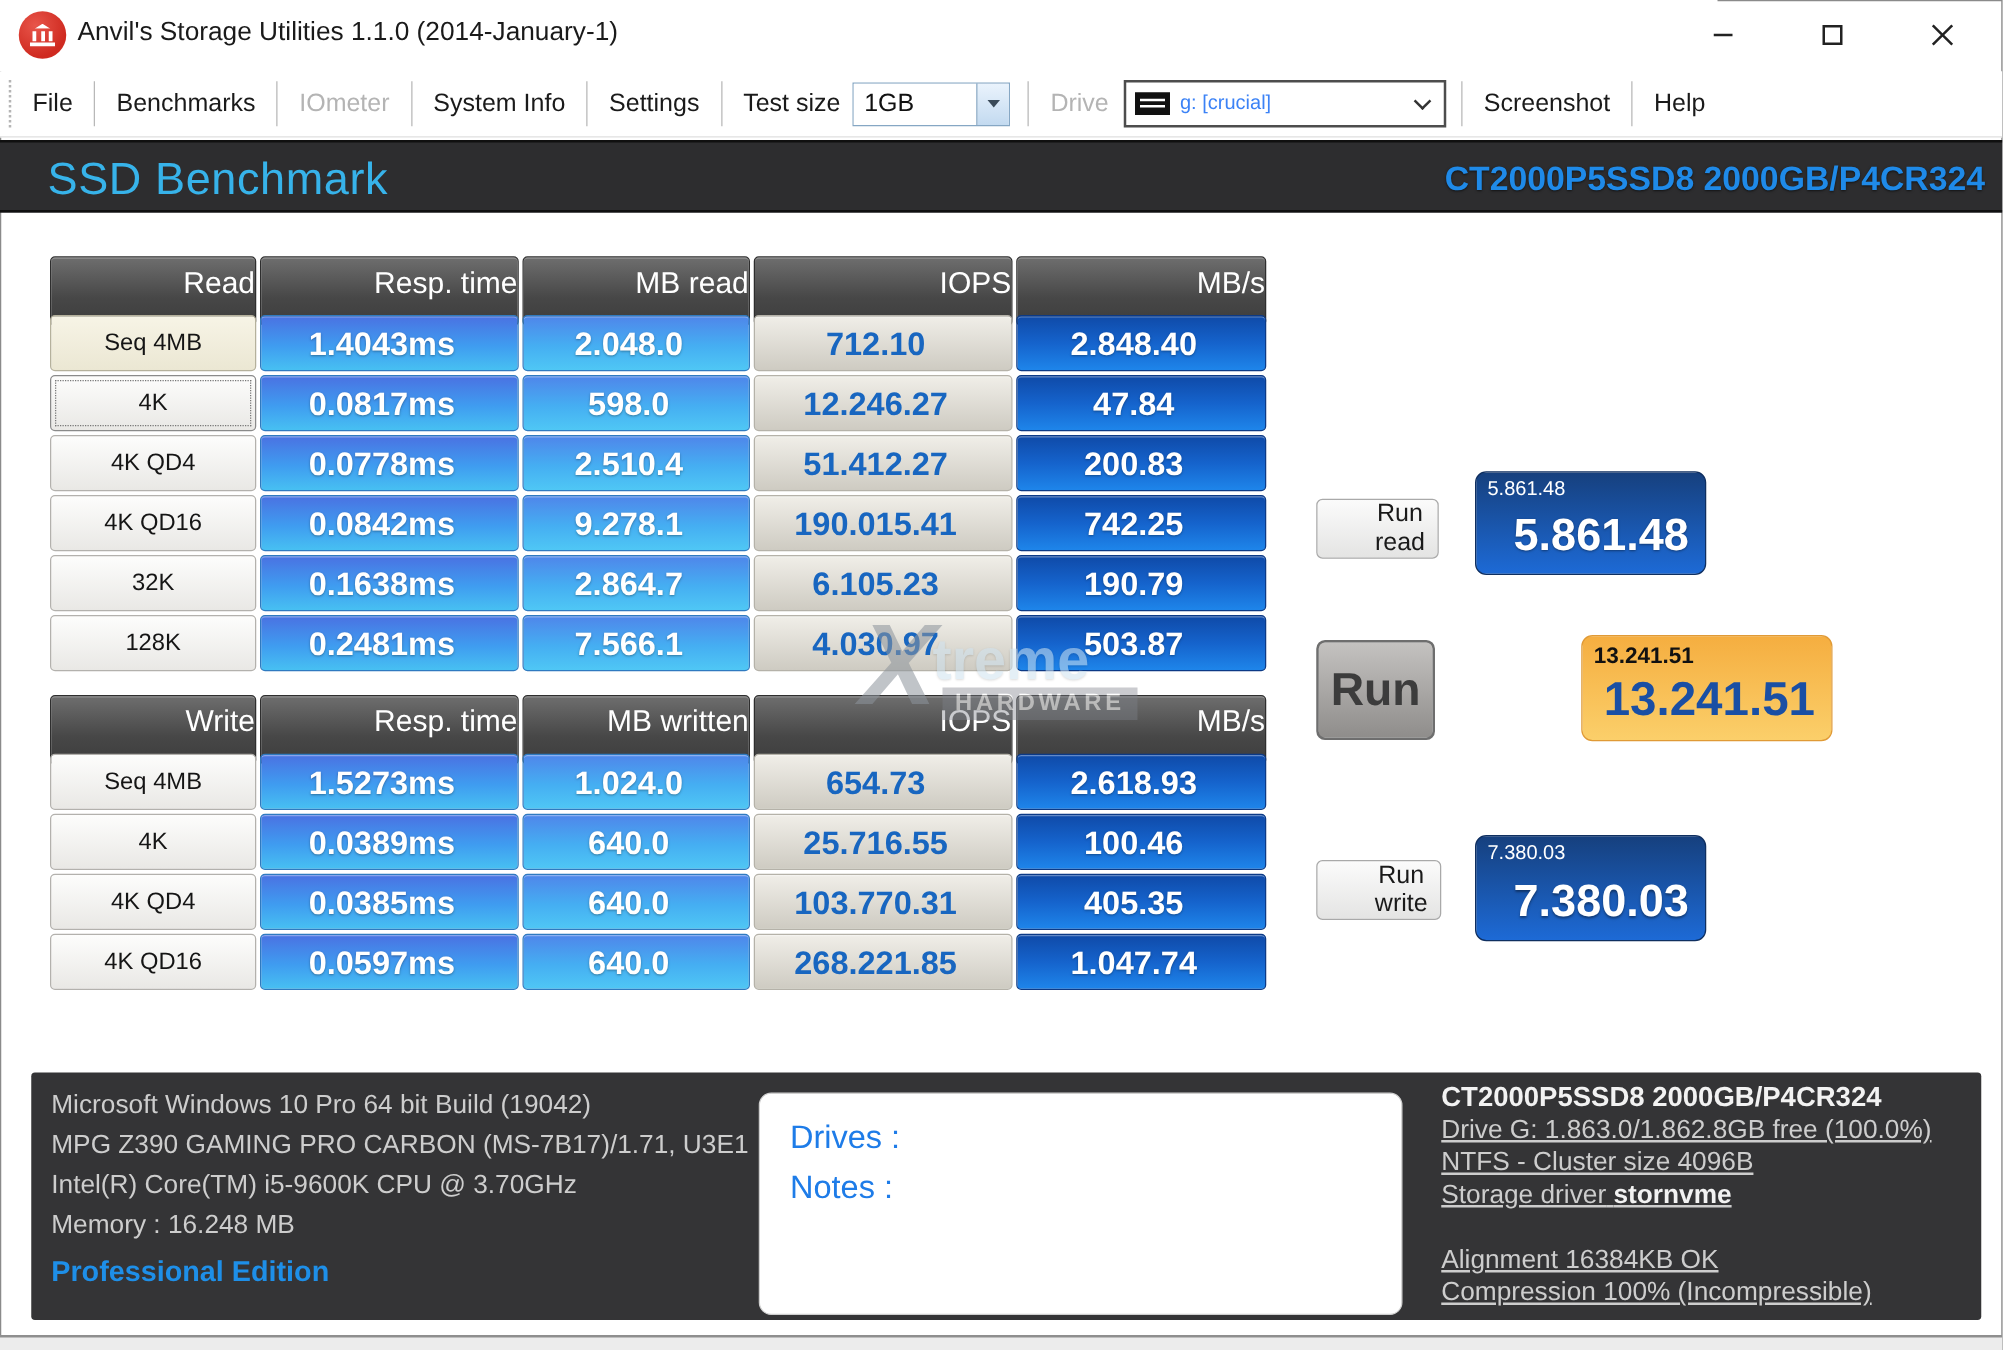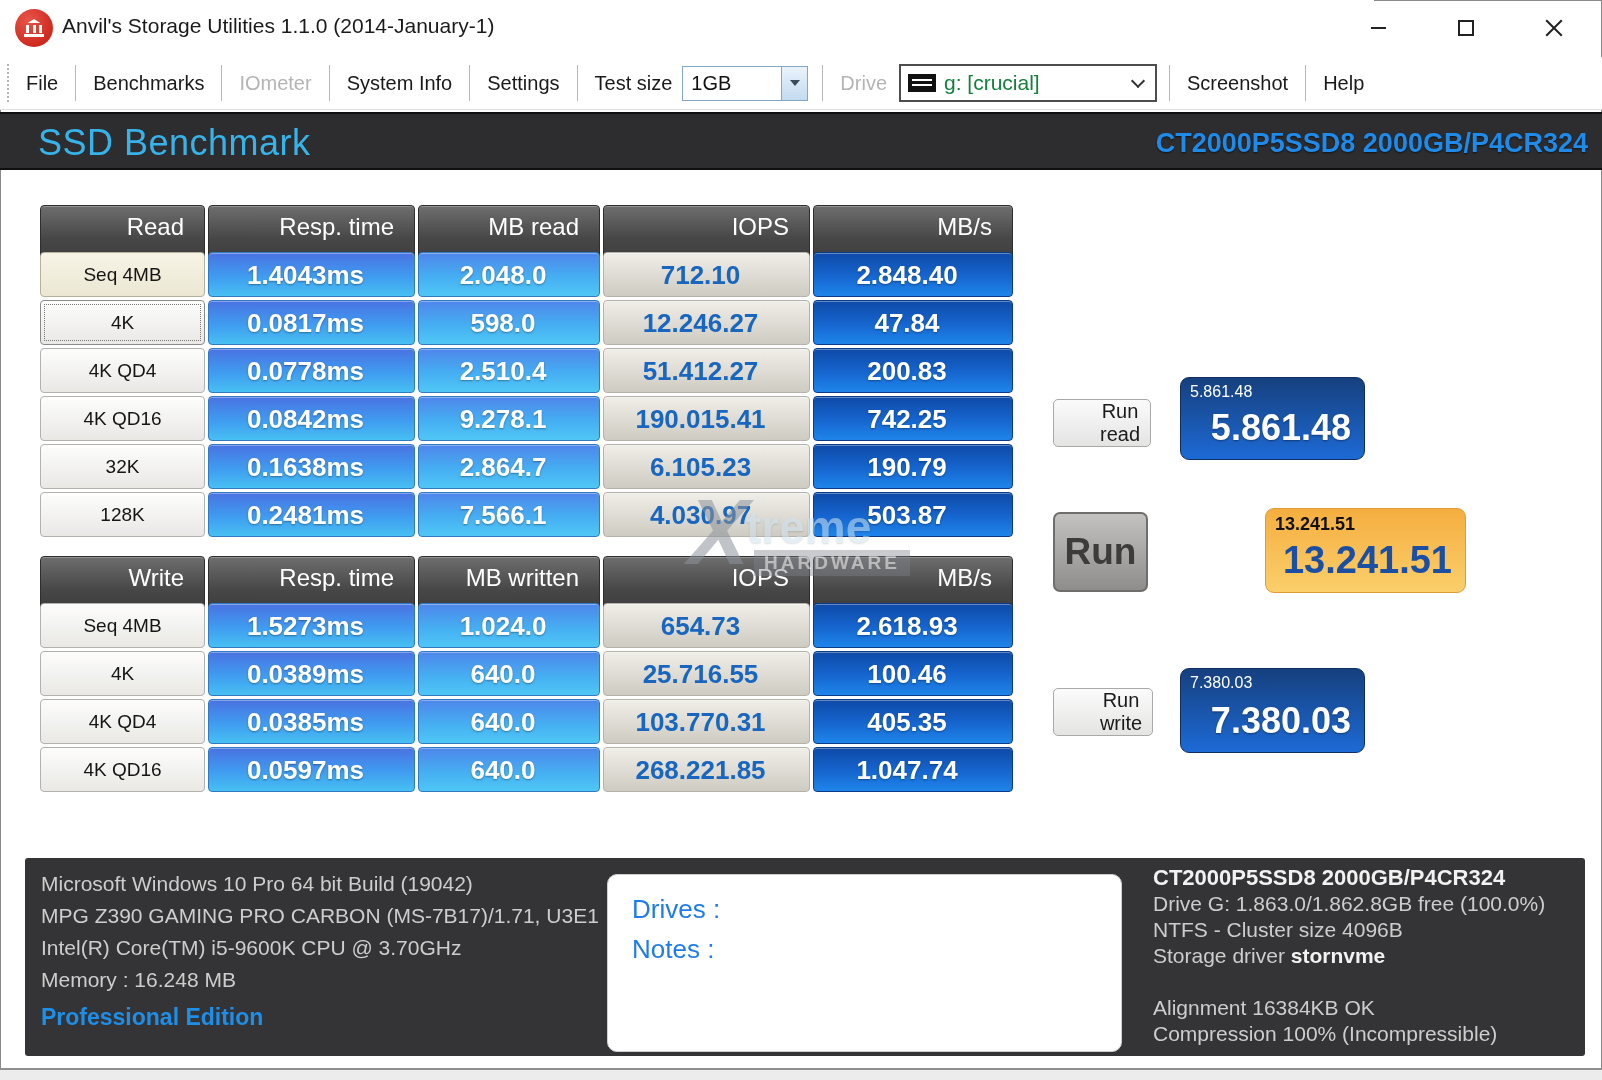--- a/index.html
+++ b/index.html
@@ -44,36 +44,36 @@
   .sizecombo .val { width:98px; background:#fff; font-size:20px; color:#111; padding:5px 0 0 8px; }
   .sizecombo .btn { width:26px; background:linear-gradient(180deg,#eaf3fc,#c3daf0);
                     border-left:1px solid #86a7c4; display:flex; align-items:center; justify-content:center; }
   .tri-down { width:0; height:0; border-left:5px solid transparent; border-right:5px solid transparent;
               border-top:6px solid #3a4a58; }
   .drivecombo { display:flex; align-items:center; height:38px; width:258px; border:2px solid #4d4d4d;
                 background:#fff; margin:0 12px 0 2px; position:relative; }
   .drive-ico { width:28px; height:18px; border:2px solid #111; margin:0 8px 0 7px; position:relative; background:#111; }
   .drive-ico::before { content:""; position:absolute; left:2px; top:3px; width:20px; height:2px; background:#fff; }
   .drive-ico::after  { content:""; position:absolute; left:2px; top:8px; width:20px; height:2px; background:#fff; }
-  .drivecombo .val { font-size:21px; color:#15803d; flex:1; }
+  .drivecombo .val { font-size:16px; color:#3b82f6; flex:1; }
   .chev { width:10px; height:10px; border-right:2px solid #333; border-bottom:2px solid #333;
           transform:rotate(45deg); margin:-4px 12px 0 0; }
 
   
   .band { position:absolute; left:0; top:112px; width:1602px; height:58px; background:#2d2d2f;
           border-top:2px solid #101010; border-bottom:2px solid #101010; }
   .band-title { position:absolute; left:38px; top:8px; font-size:36px; color:#37b3ea; letter-spacing:.5px; }
   .band-model { position:absolute; right:14px; top:14px; font-size:27px; font-weight:bold; color:#1f8ae8;
                 text-shadow:0 1px 2px rgba(0,0,0,.6); }
 
   
   .trow { position:absolute; left:40px; display:flex; gap:3px; }
   .w1{width:165px} .w2{width:207px} .w3{width:182px} .w4{width:207px} .w5{width:200px}
   .hcell { height:56px; line-height:42px; border-radius:4px; color:#fff; font-size:24px;
-           text-align:right; padding-right:20px;
+           text-align:right; padding-right:0;
            background:linear-gradient(180deg,#6e6e6e,#474747 60%,#3d3d3d);
            border:1px solid #2e2e2e; box-shadow:inset 0 1px 0 rgba(255,255,255,.25); }
   .rlabel { height:45px; line-height:43px; border-radius:4px; text-align:center; font-size:19px; color:#151515;
             background:linear-gradient(180deg,#fdfdfc,#e9e8e5); border:1px solid #b3b1ad; }
   .rlabel.cream { background:linear-gradient(180deg,#f7f4e6,#ebe7d3); border-color:#b5b19c; }
   .rlabel.focused { outline:1px dotted #777; outline-offset:-5px; border-color:#8a8a8a; }
   .vcell { height:45px; line-height:45px; border-radius:4px; font-weight:bold; font-size:26px;
            text-align:center; padding-right:12px; color:#fff;
            text-shadow:0 1px 2px rgba(0,0,0,.35); box-shadow:inset 0 1px 0 rgba(255,255,255,.35); }
   .blueA { background:linear-gradient(180deg,#4a72e2 0%,#3f9cf0 55%,#47c0f2 100%); border:1px solid #2f7ac0; }
@@ -120,21 +120,21 @@
   .footer { position:absolute; left:25px; top:858px; width:1560px; height:198px; background:#343436;
             border-radius:3px; }
   .sys { position:absolute; left:16px; top:10px; }
   .sys div { font-size:21px; color:#cdcdcd; line-height:32px; }
   .edition { position:absolute; left:16px; top:146px; font-size:23px; font-weight:bold; color:#1e8fe8; }
   .notesbox { position:absolute; left:582px; top:16px; width:515px; height:178px; background:#fff;
               border-radius:10px; border:1px solid #cfcfcf; padding:14px 0 0 24px; }
   .notesbox div { font-size:26px; color:#1e7ce8; line-height:40px; }
   .dinfo { position:absolute; left:1128px; top:6px; width:425px; }
   .dinfo .model { font-size:22px; font-weight:bold; color:#f2f2f2; line-height:27px; }
-  .dinfo .ln { font-size:21px; color:#cdcdcd; line-height:26px; }
+  .dinfo .ln { font-size:21px; color:#cdcdcd; line-height:26px;text-decoration:underline; }
   .dinfo .gap { height:26px; }
   .dinfo b.drv { color:#f2f2f2; font-weight:bold; }
 
   .bottomstrip { position:absolute; left:0; top:1068px; width:1602px; height:12px;
                  background:#ececec; border-top:2px solid #8f8f8f; }
 </style>
 </head>
 <body>
 
 <div id="app">

